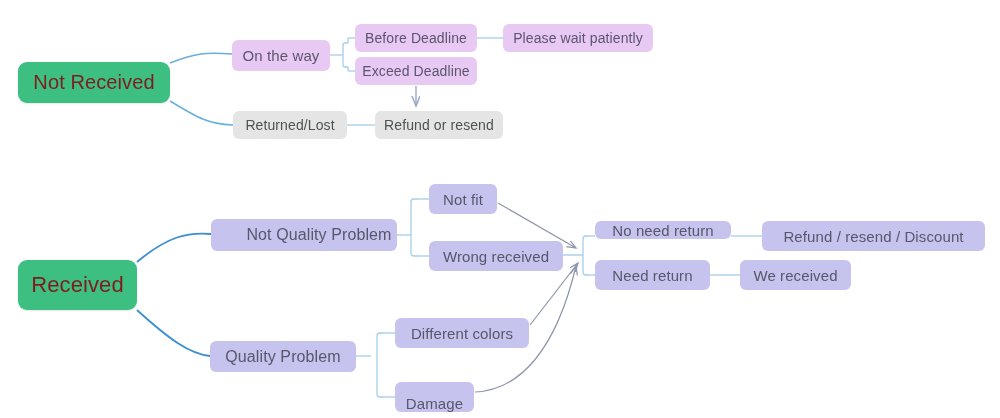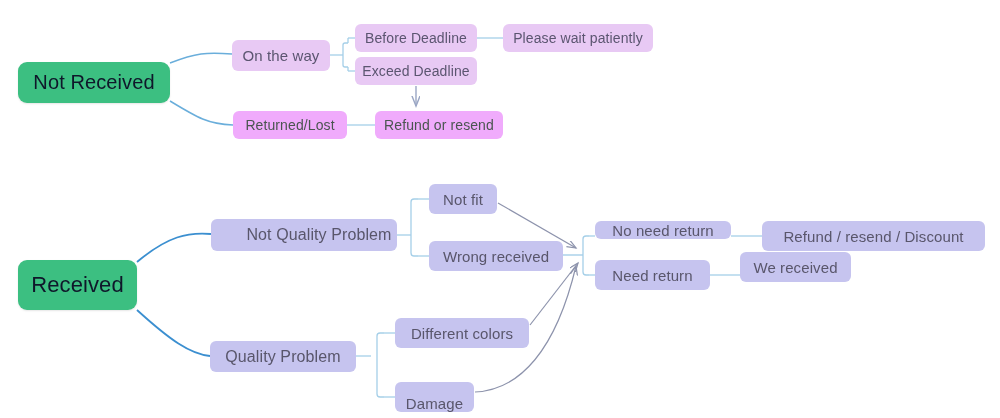--- a/index.html
+++ b/index.html
@@ -28,32 +28,32 @@
     box-sizing: border-box;
     display: flex;
     align-items: center;
     justify-content: center;
     border-radius: 6px;
     white-space: nowrap;
     letter-spacing: 0.1px;
   }
   .node.root {
     background: #3cbf81;
-    color: #0f172a;
+    color: #7f1d1d;
     border-radius: 9px;
     font-weight: 400;
     box-shadow: 0 1px 2px rgba(0,0,0,0.10);
   }
   .node.lilac {
     background: #e8c9f4;
     color: #5b5570;
     text-align: right;
   }
   .node.mint {
-    background: #f0abfc;
+    background: #e5e5e5;
     color: #4a5550;
   }
   .node.periwinkle {
     background: #c6c4ef;
     color: #59566b;
   }
 </style>
 </head>
 <body>
 
@@ -179,17 +179,17 @@
   </div>
 
   <div class="node periwinkle" style="left:762px; top:221px; width:223px; height:30px; font-size:15px;">
     <span>Refund / resend / Discount</span>
   </div>
 
   <div class="node periwinkle" style="left:595px; top:260px; width:115px; height:30px; font-size:15px;">
     <span>Need return</span>
   </div>
 
-  <div class="node periwinkle" style="left:740px; top:252px; width:111px; height:30px; font-size:15px;">
+  <div class="node periwinkle" style="left:740px; top:260px; width:111px; height:30px; font-size:15px;">
     <span>We received</span>
   </div>
 
 </div>
 
 </body></html>

